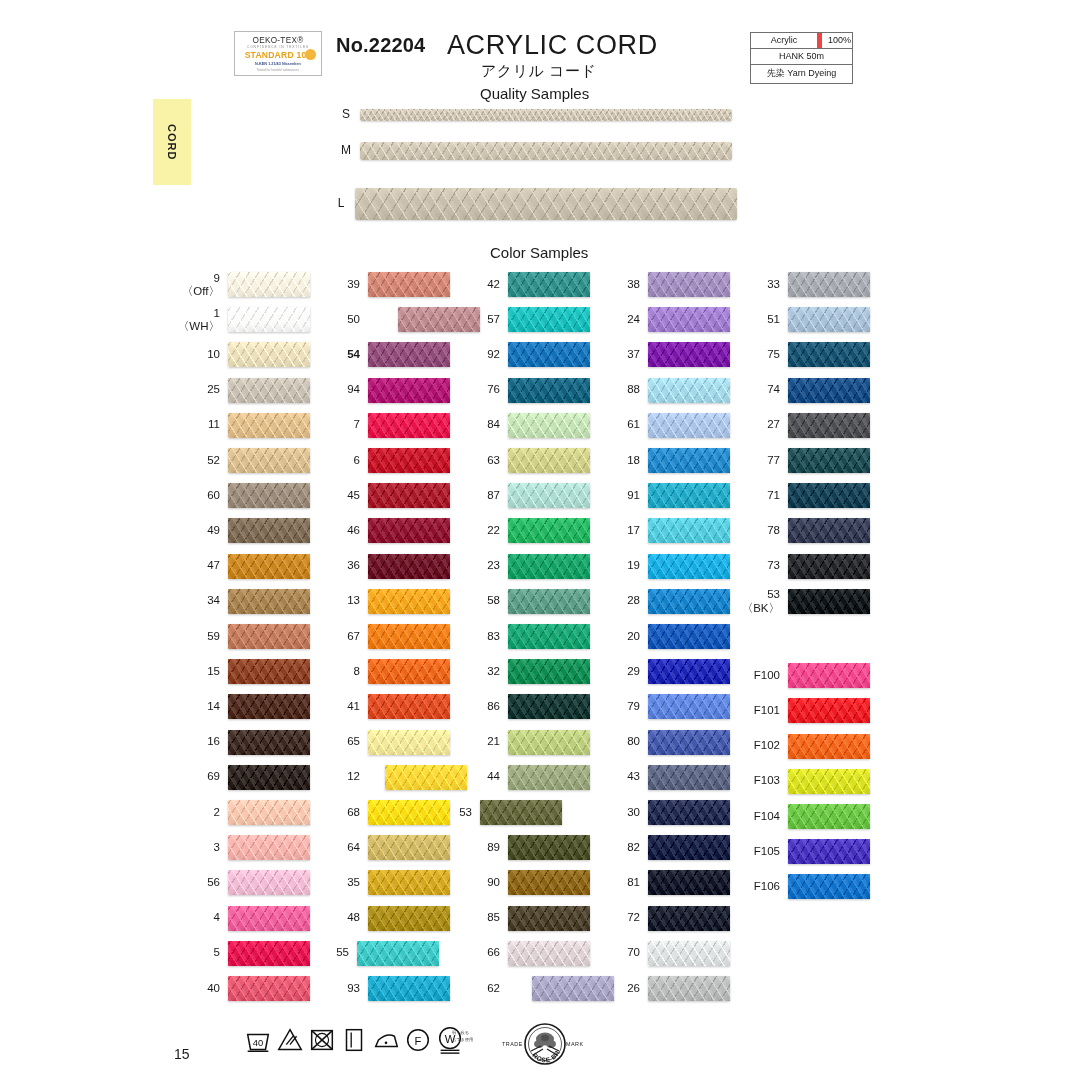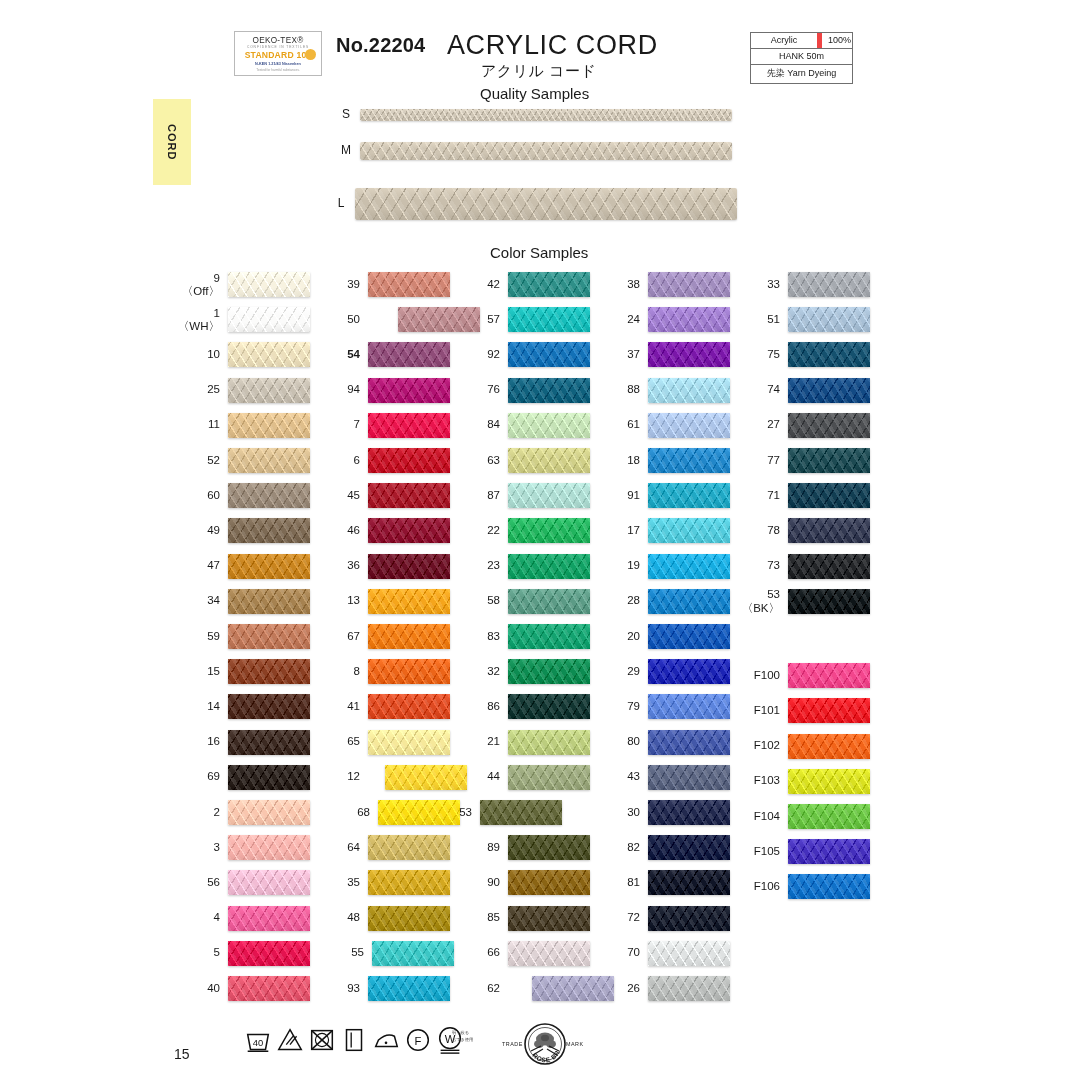--- a/index.html
+++ b/index.html
@@ -438,21 +438,21 @@
       <div class="swatch-box">
         <div class="braid" style="background: repeating-linear-gradient(58deg, rgb(255, 255, 180) 0px, rgb(255, 255, 180) 1.2px, transparent 1.2px, transparent 8px), repeating-linear-gradient(-58deg, rgb(216, 202, 124) 0px, rgb(216, 202, 124) 1.2px, transparent 1.2px, transparent 8px), repeating-linear-gradient(58deg, rgba(255, 255, 255, 0.1) 0px, rgba(255, 255, 255, 0.1) 3.6px, transparent 3.6px, transparent 8px), linear-gradient(rgb(255, 250, 172) 0%, rgb(246, 232, 154) 38%, rgb(246, 232, 154) 62%, rgb(230, 216, 138) 100%);"></div>
       </div>
     </div>
     <div class="swatch-item" style="left: 368px; top: 764.8px; width: 82px; padding-left: 17px;">
       <div class="swatch-num"><span>12</span></div>
       <div class="swatch-box">
         <div class="braid" style="background: repeating-linear-gradient(58deg, rgb(255, 239, 78) 0px, rgb(255, 239, 78) 1.2px, transparent 1.2px, transparent 8px), repeating-linear-gradient(-58deg, rgb(221, 183, 22) 0px, rgb(221, 183, 22) 1.2px, transparent 1.2px, transparent 8px), repeating-linear-gradient(58deg, rgba(255, 255, 255, 0.1) 0px, rgba(255, 255, 255, 0.1) 3.6px, transparent 3.6px, transparent 8px), linear-gradient(rgb(255, 231, 70) 0%, rgb(251, 213, 52) 38%, rgb(251, 213, 52) 62%, rgb(235, 197, 36) 100%);"></div>
       </div>
     </div>
-    <div class="swatch-item" style="left: 368px; top: 800px; width: 82px; margin-left: 10px;">
+    <div class="swatch-item" style="left: 368px; top: 800px; width: 82px;">
       <div class="swatch-num"><span>68</span></div>
       <div class="swatch-box">
         <div class="braid" style="background: repeating-linear-gradient(58deg, rgb(255, 246, 43) 0px, rgb(255, 246, 43) 1.2px, transparent 1.2px, transparent 8px), repeating-linear-gradient(-58deg, rgb(221, 190, 0) 0px, rgb(221, 190, 0) 1.2px, transparent 1.2px, transparent 8px), repeating-linear-gradient(58deg, rgba(255, 255, 255, 0.1) 0px, rgba(255, 255, 255, 0.1) 3.6px, transparent 3.6px, transparent 8px), linear-gradient(rgb(255, 238, 35) 0%, rgb(251, 220, 17) 38%, rgb(251, 220, 17) 62%, rgb(235, 204, 1) 100%);"></div>
       </div>
     </div>
     <div class="swatch-item" style="left: 368px; top: 835.2px; width: 82px;">
       <div class="swatch-num"><span>64</span></div>
       <div class="swatch-box">
         <div class="braid" style="background: repeating-linear-gradient(58deg, rgb(233, 209, 126) 0px, rgb(233, 209, 126) 1.2px, transparent 1.2px, transparent 8px), repeating-linear-gradient(-58deg, rgb(177, 153, 70) 0px, rgb(177, 153, 70) 1.2px, transparent 1.2px, transparent 8px), repeating-linear-gradient(58deg, rgba(255, 255, 255, 0.1) 0px, rgba(255, 255, 255, 0.1) 3.6px, transparent 3.6px, transparent 8px), linear-gradient(rgb(225, 201, 118) 0%, rgb(207, 183, 100) 38%, rgb(207, 183, 100) 62%, rgb(191, 167, 84) 100%);"></div>
       </div>
@@ -462,21 +462,21 @@
       <div class="swatch-box">
         <div class="braid" style="background: repeating-linear-gradient(58deg, rgb(237, 194, 59) 0px, rgb(237, 194, 59) 1.2px, transparent 1.2px, transparent 8px), repeating-linear-gradient(-58deg, rgb(181, 138, 3) 0px, rgb(181, 138, 3) 1.2px, transparent 1.2px, transparent 8px), repeating-linear-gradient(58deg, rgba(255, 255, 255, 0.1) 0px, rgba(255, 255, 255, 0.1) 3.6px, transparent 3.6px, transparent 8px), linear-gradient(rgb(229, 186, 51) 0%, rgb(211, 168, 33) 38%, rgb(211, 168, 33) 62%, rgb(195, 152, 17) 100%);"></div>
       </div>
     </div>
     <div class="swatch-item" style="left: 368px; top: 905.6px; width: 82px;">
       <div class="swatch-num"><span>48</span></div>
       <div class="swatch-box">
         <div class="braid" style="background: repeating-linear-gradient(58deg, rgb(194, 165, 46) 0px, rgb(194, 165, 46) 1.2px, transparent 1.2px, transparent 8px), repeating-linear-gradient(-58deg, rgb(138, 109, 0) 0px, rgb(138, 109, 0) 1.2px, transparent 1.2px, transparent 8px), repeating-linear-gradient(58deg, rgba(255, 255, 255, 0.1) 0px, rgba(255, 255, 255, 0.1) 3.6px, transparent 3.6px, transparent 8px), linear-gradient(rgb(186, 157, 38) 0%, rgb(168, 139, 20) 38%, rgb(168, 139, 20) 62%, rgb(152, 123, 4) 100%);"></div>
       </div>
     </div>
-    <div class="swatch-item" style="left: 372px; top: 940.8px; width: 82px;">
+    <div class="swatch-item" style="left: 357px; top: 940.8px; width: 82px;">
       <div class="swatch-num"><span>55</span></div>
       <div class="swatch-box">
         <div class="braid" style="background: repeating-linear-gradient(58deg, rgb(86, 224, 222) 0px, rgb(86, 224, 222) 1.2px, transparent 1.2px, transparent 8px), repeating-linear-gradient(-58deg, rgb(30, 168, 166) 0px, rgb(30, 168, 166) 1.2px, transparent 1.2px, transparent 8px), repeating-linear-gradient(58deg, rgba(255, 255, 255, 0.1) 0px, rgba(255, 255, 255, 0.1) 3.6px, transparent 3.6px, transparent 8px), linear-gradient(rgb(78, 216, 214) 0%, rgb(60, 198, 196) 38%, rgb(60, 198, 196) 62%, rgb(44, 182, 180) 100%);"></div>
       </div>
     </div>
     <div class="swatch-item" style="left: 368px; top: 976px; width: 82px;">
       <div class="swatch-num"><span>93</span></div>
       <div class="swatch-box">
         <div class="braid" style="background: repeating-linear-gradient(58deg, rgb(51, 194, 230) 0px, rgb(51, 194, 230) 1.2px, transparent 1.2px, transparent 8px), repeating-linear-gradient(-58deg, rgb(0, 138, 174) 0px, rgb(0, 138, 174) 1.2px, transparent 1.2px, transparent 8px), repeating-linear-gradient(58deg, rgba(255, 255, 255, 0.1) 0px, rgba(255, 255, 255, 0.1) 3.6px, transparent 3.6px, transparent 8px), linear-gradient(rgb(43, 186, 222) 0%, rgb(25, 168, 204) 38%, rgb(25, 168, 204) 62%, rgb(9, 152, 188) 100%);"></div>
       </div>

